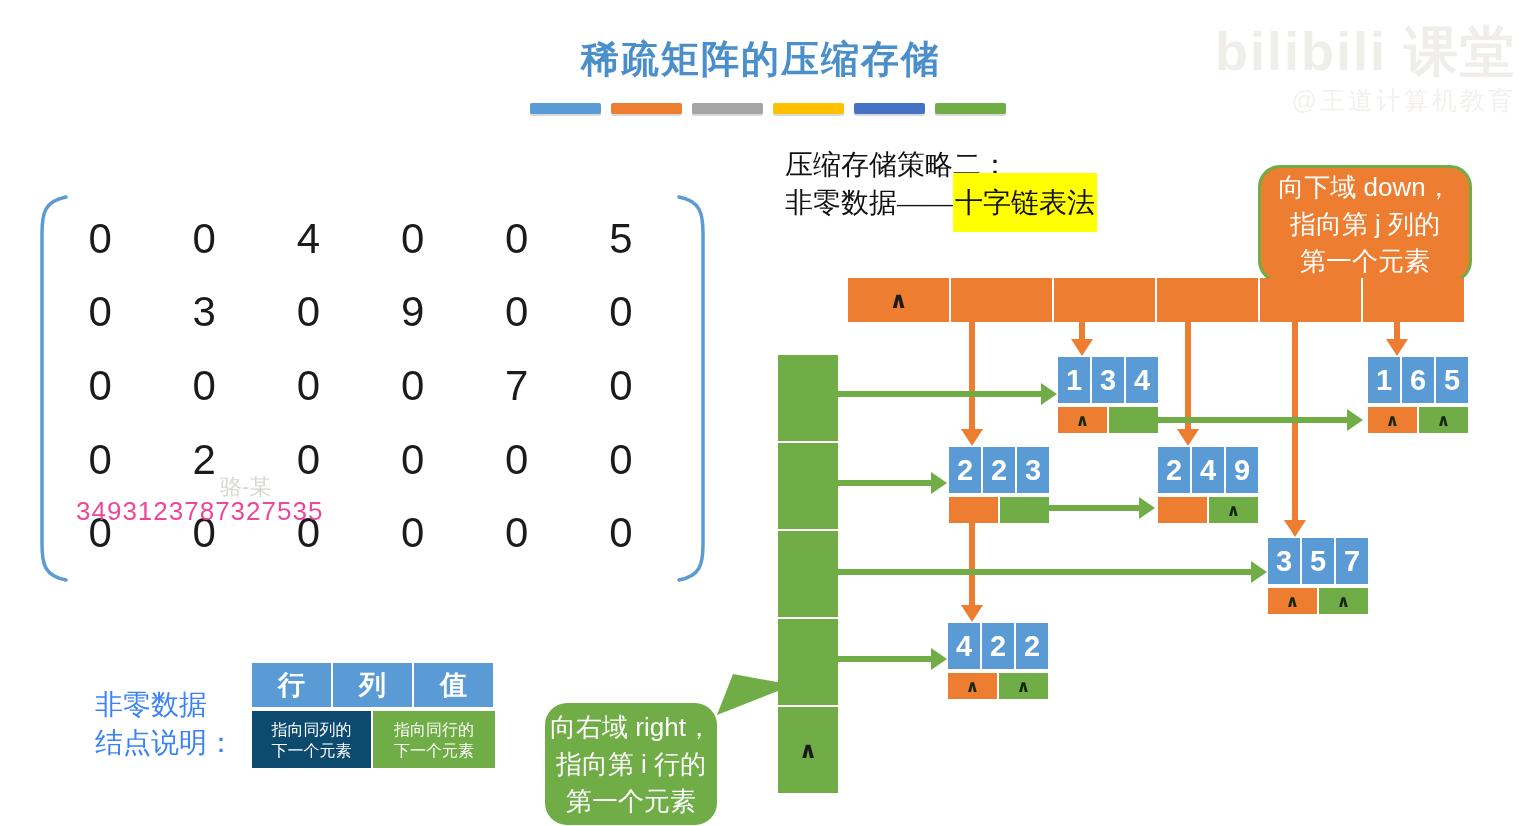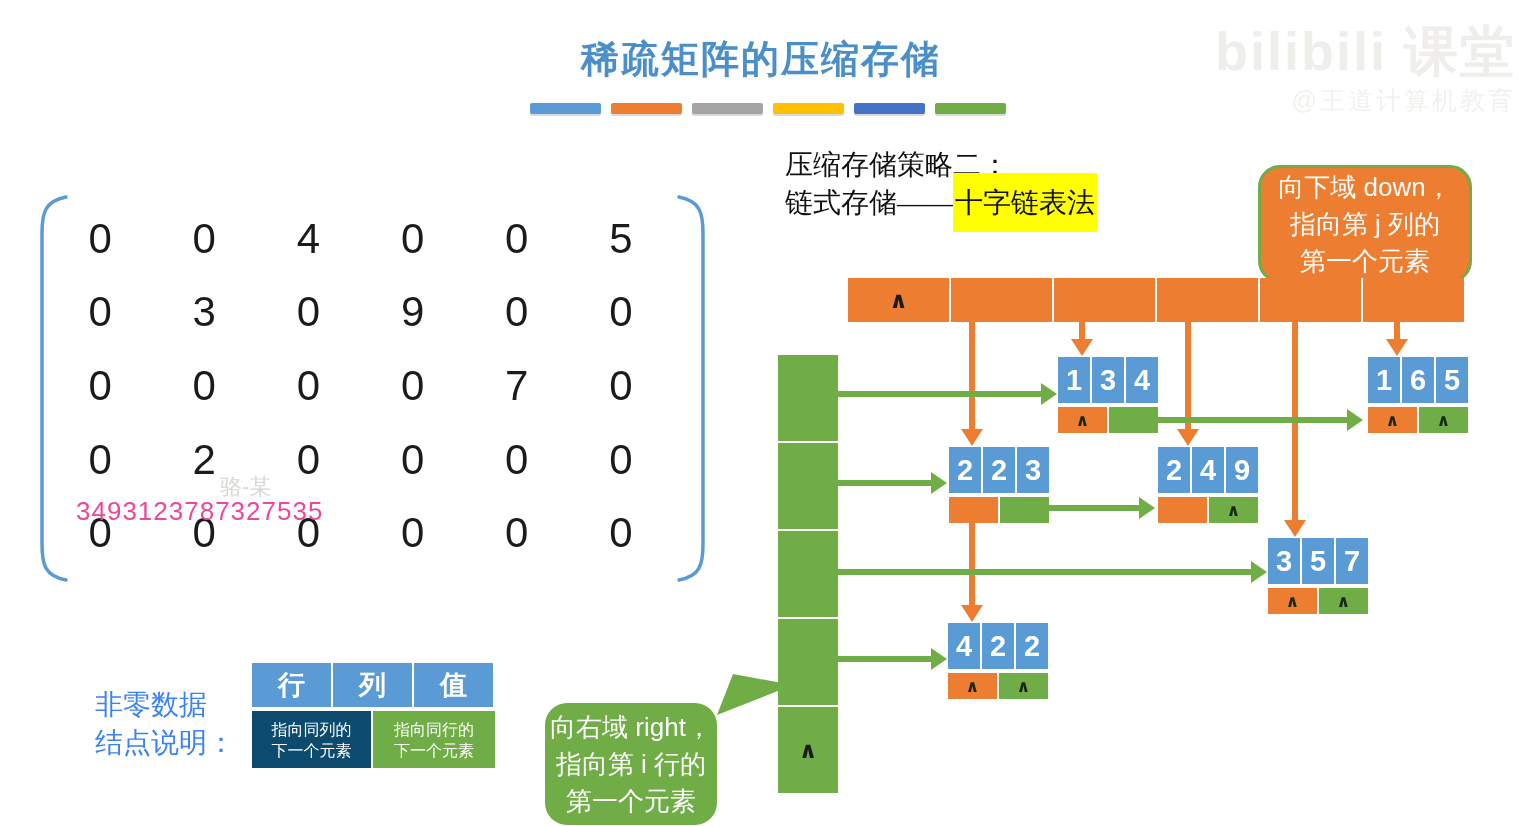--- a/index.html
+++ b/index.html
@@ -129,21 +129,21 @@
     <span>0</span>
     <span>0</span>
     <span>0</span>
     <span>0</span>
     <span>0</span>
     <span>0</span>
   </div>
 
   <div class="strategy">
     <div>压缩存储策略二：</div>
-    <div><span>链式存储——</span><span class="hl">十字链表法</span></div>
+    <div><span>非零数据——</span><span class="hl">十字链表法</span></div>
   </div>
 
   <div class="bubble bubble-down">向下域 down，
 指向第 j 列的
 第一个元素</div>
   <div class="bubble bubble-right">向右域 right，
 指向第 i 行的
 第一个元素</div>
 
   <div class="colheader">

